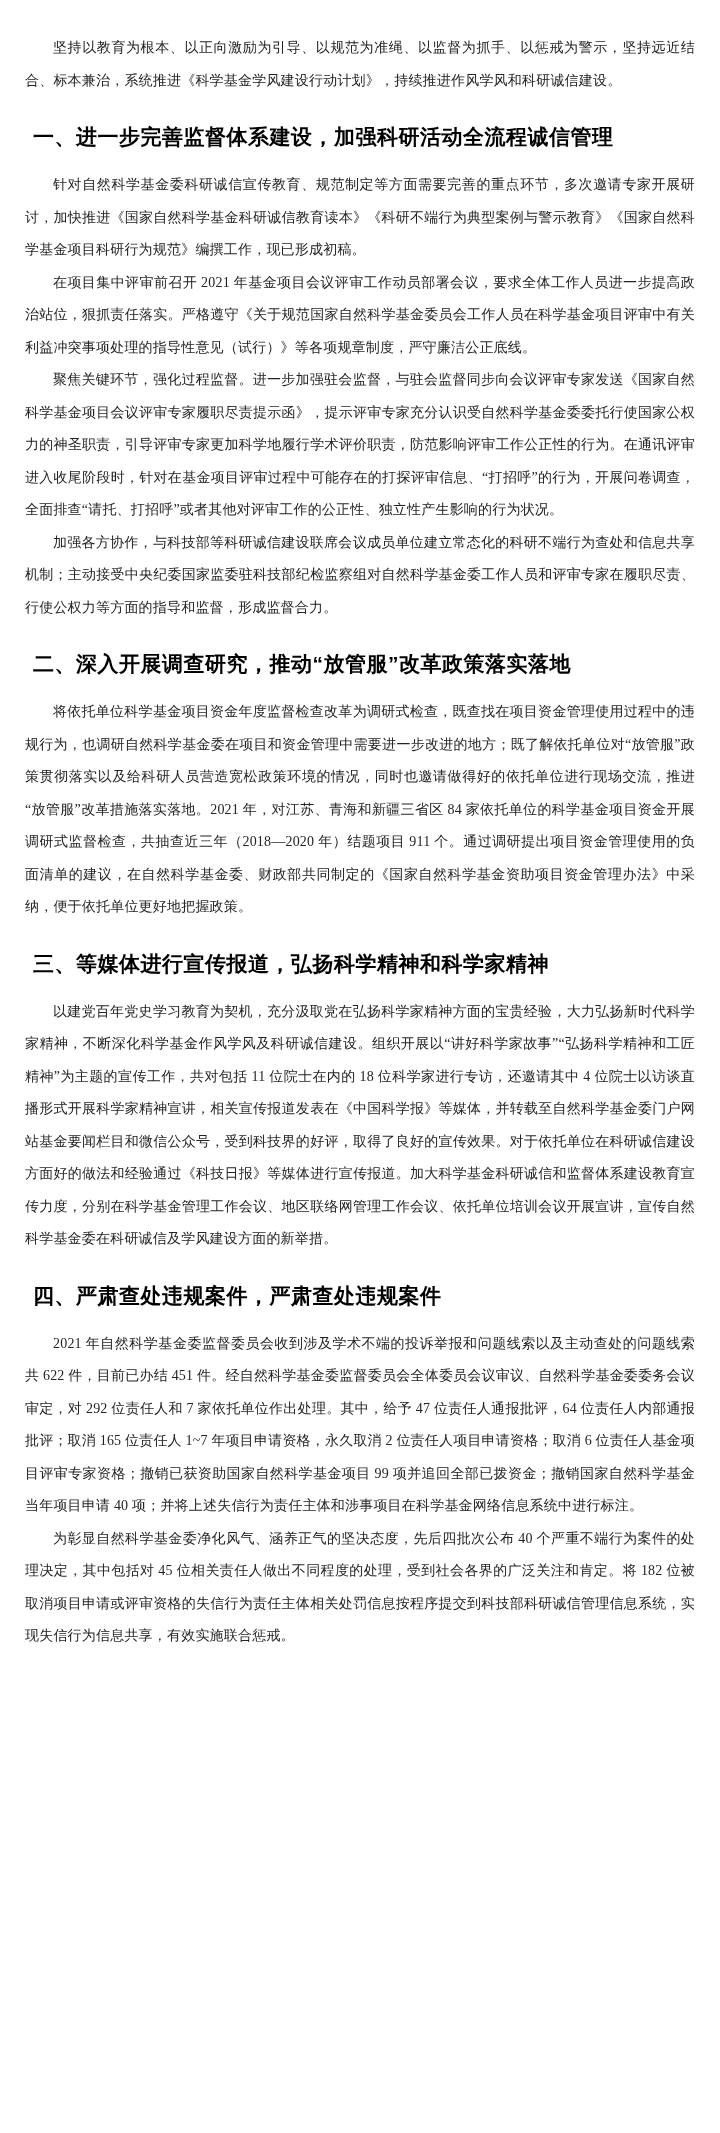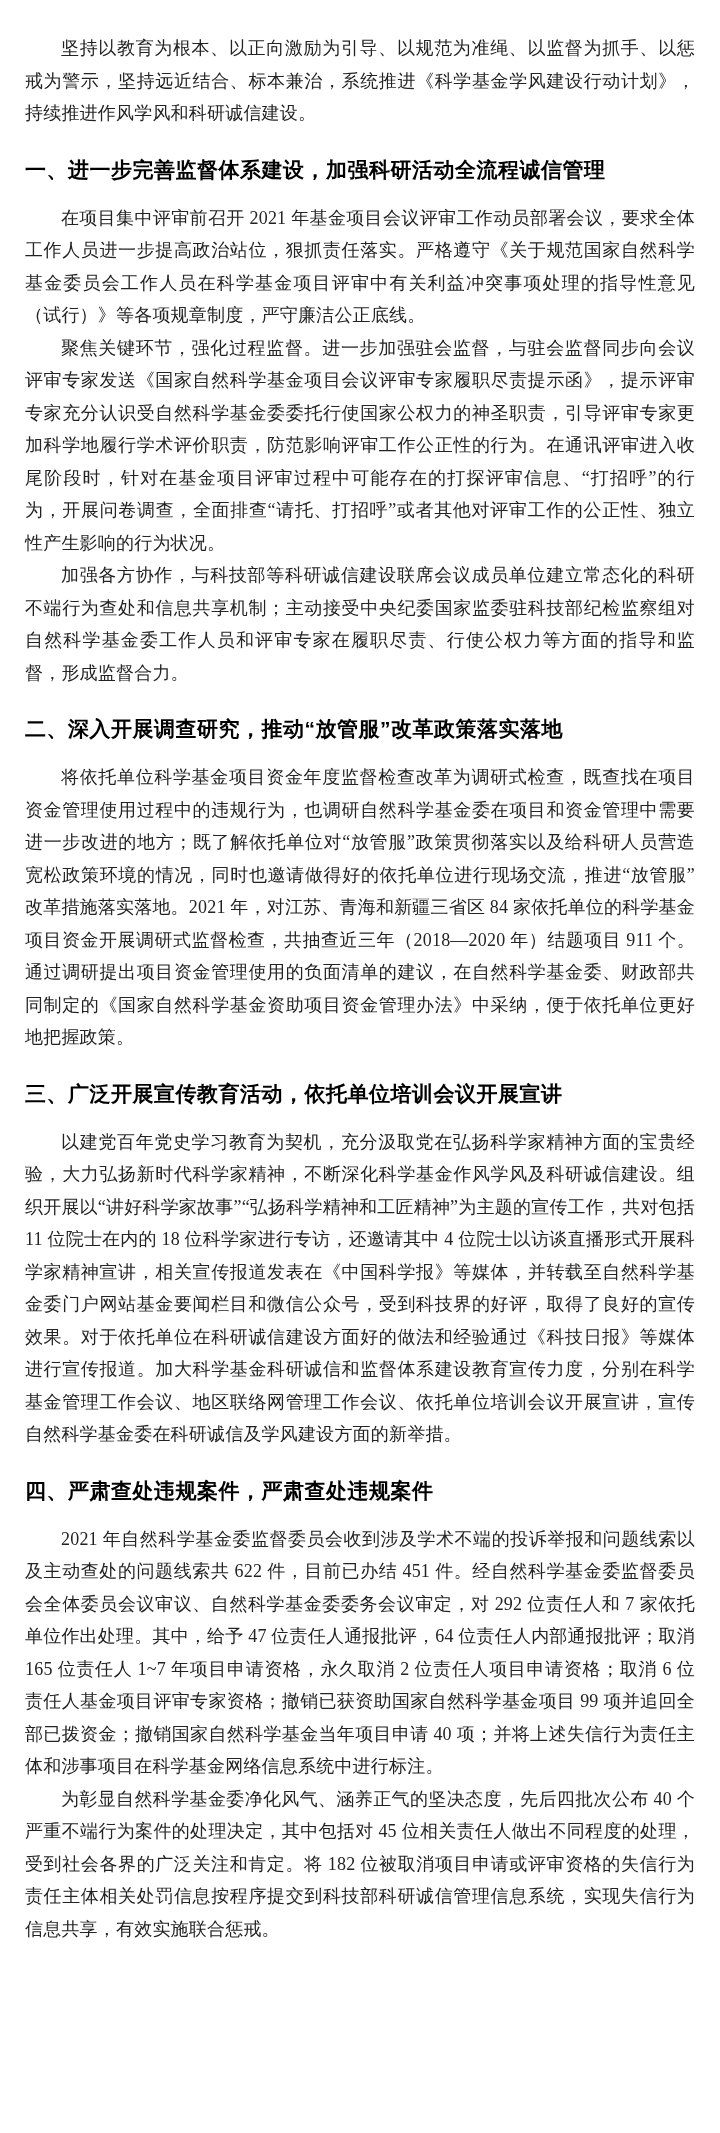--- a/index.html
+++ b/index.html
@@ -10,54 +10,55 @@
   .page {
     width: 720px;
     min-height: 2133px;
     box-sizing: border-box;
     padding: 32px 25px 60px 25px;
     background: #ffffff;
     overflow: hidden;
   }
   .para {
     font-family: "Liberation Serif", "DejaVu Serif", serif;
-    font-size: 18px;
+    font-size: 14px;
     line-height: 32.5px;
     color: #232323;
     text-align: justify;
     text-indent: 2em;
     margin: 0;
     letter-spacing: 0.2px;
     word-break: break-all;
   }
   .heading {
     font-family: "Liberation Sans", "DejaVu Sans", sans-serif;
     font-size: 21px;
     line-height: 30px;
     font-weight: bold;
     color: #000000;
-    margin: 25px 0 17px 0;
+    margin: 25px 0 17px 8px;
     letter-spacing: 0.5px;
   }
 </style>
 </head>
 <body>
 
 <div class="page">
 
   <p class="para">坚持以教育为根本、以正向激励为引导、以规范为准绳、以监督为抓手、以惩戒为警示，坚持远近结合、标本兼治，系统推进《科学基金学风建设行动计划》，持续推进作风学风和科研诚信建设。</p>
 
   <h2 class="heading">一、进一步完善监督体系建设，加强科研活动全流程诚信管理</h2>
+  <p class="para">针对自然科学基金委科研诚信宣传教育、规范制定等方面需要完善的重点环节，多次邀请专家开展研讨，加快推进《国家自然科学基金科研诚信教育读本》《科研不端行为典型案例与警示教育》《国家自然科学基金项目科研行为规范》编撰工作，现已形成初稿。</p>
   <p class="para">在项目集中评审前召开 2021 年基金项目会议评审工作动员部署会议，要求全体工作人员进一步提高政治站位，狠抓责任落实。严格遵守《关于规范国家自然科学基金委员会工作人员在科学基金项目评审中有关利益冲突事项处理的指导性意见（试行）》等各项规章制度，严守廉洁公正底线。</p>
   <p class="para">聚焦关键环节，强化过程监督。进一步加强驻会监督，与驻会监督同步向会议评审专家发送《国家自然科学基金项目会议评审专家履职尽责提示函》，提示评审专家充分认识受自然科学基金委委托行使国家公权力的神圣职责，引导评审专家更加科学地履行学术评价职责，防范影响评审工作公正性的行为。在通讯评审进入收尾阶段时，针对在基金项目评审过程中可能存在的打探评审信息、“打招呼”的行为，开展问卷调查，全面排查“请托、打招呼”或者其他对评审工作的公正性、独立性产生影响的行为状况。</p>
   <p class="para">加强各方协作，与科技部等科研诚信建设联席会议成员单位建立常态化的科研不端行为查处和信息共享机制；主动接受中央纪委国家监委驻科技部纪检监察组对自然科学基金委工作人员和评审专家在履职尽责、行使公权力等方面的指导和监督，形成监督合力。</p>
 
   <h2 class="heading">二、深入开展调查研究，推动“放管服”改革政策落实落地</h2>
   <p class="para">将依托单位科学基金项目资金年度监督检查改革为调研式检查，既查找在项目资金管理使用过程中的违规行为，也调研自然科学基金委在项目和资金管理中需要进一步改进的地方；既了解依托单位对“放管服”政策贯彻落实以及给科研人员营造宽松政策环境的情况，同时也邀请做得好的依托单位进行现场交流，推进“放管服”改革措施落实落地。2021 年，对江苏、青海和新疆三省区 84 家依托单位的科学基金项目资金开展调研式监督检查，共抽查近三年（2018—2020 年）结题项目 911 个。通过调研提出项目资金管理使用的负面清单的建议，在自然科学基金委、财政部共同制定的《国家自然科学基金资助项目资金管理办法》中采纳，便于依托单位更好地把握政策。</p>
 
-  <h2 class="heading">三、广泛开展宣传教育活动，依托单位培训会议开展宣讲</h2>
+  <h2 class="heading">三、等媒体进行宣传报道，弘扬科学精神和科学家精神</h2>
   <p class="para">以建党百年党史学习教育为契机，充分汲取党在弘扬科学家精神方面的宝贵经验，大力弘扬新时代科学家精神，不断深化科学基金作风学风及科研诚信建设。组织开展以“讲好科学家故事”“弘扬科学精神和工匠精神”为主题的宣传工作，共对包括 11 位院士在内的 18 位科学家进行专访，还邀请其中 4 位院士以访谈直播形式开展科学家精神宣讲，相关宣传报道发表在《中国科学报》等媒体，并转载至自然科学基金委门户网站基金要闻栏目和微信公众号，受到科技界的好评，取得了良好的宣传效果。对于依托单位在科研诚信建设方面好的做法和经验通过《科技日报》等媒体进行宣传报道。加大科学基金科研诚信和监督体系建设教育宣传力度，分别在科学基金管理工作会议、地区联络网管理工作会议、依托单位培训会议开展宣讲，宣传自然科学基金委在科研诚信及学风建设方面的新举措。</p>
 
   <h2 class="heading">四、严肃查处违规案件，严肃查处违规案件</h2>
   <p class="para">2021 年自然科学基金委监督委员会收到涉及学术不端的投诉举报和问题线索以及主动查处的问题线索共 622 件，目前已办结 451 件。经自然科学基金委监督委员会全体委员会议审议、自然科学基金委委务会议审定，对 292 位责任人和 7 家依托单位作出处理。其中，给予 47 位责任人通报批评，64 位责任人内部通报批评；取消 165 位责任人 1~7 年项目申请资格，永久取消 2 位责任人项目申请资格；取消 6 位责任人基金项目评审专家资格；撤销已获资助国家自然科学基金项目 99 项并追回全部已拨资金；撤销国家自然科学基金当年项目申请 40 项；并将上述失信行为责任主体和涉事项目在科学基金网络信息系统中进行标注。</p>
   <p class="para">为彰显自然科学基金委净化风气、涵养正气的坚决态度，先后四批次公布 40 个严重不端行为案件的处理决定，其中包括对 45 位相关责任人做出不同程度的处理，受到社会各界的广泛关注和肯定。将 182 位被取消项目申请或评审资格的失信行为责任主体相关处罚信息按程序提交到科技部科研诚信管理信息系统，实现失信行为信息共享，有效实施联合惩戒。</p>
 
 </div>
 
 </body></html>

